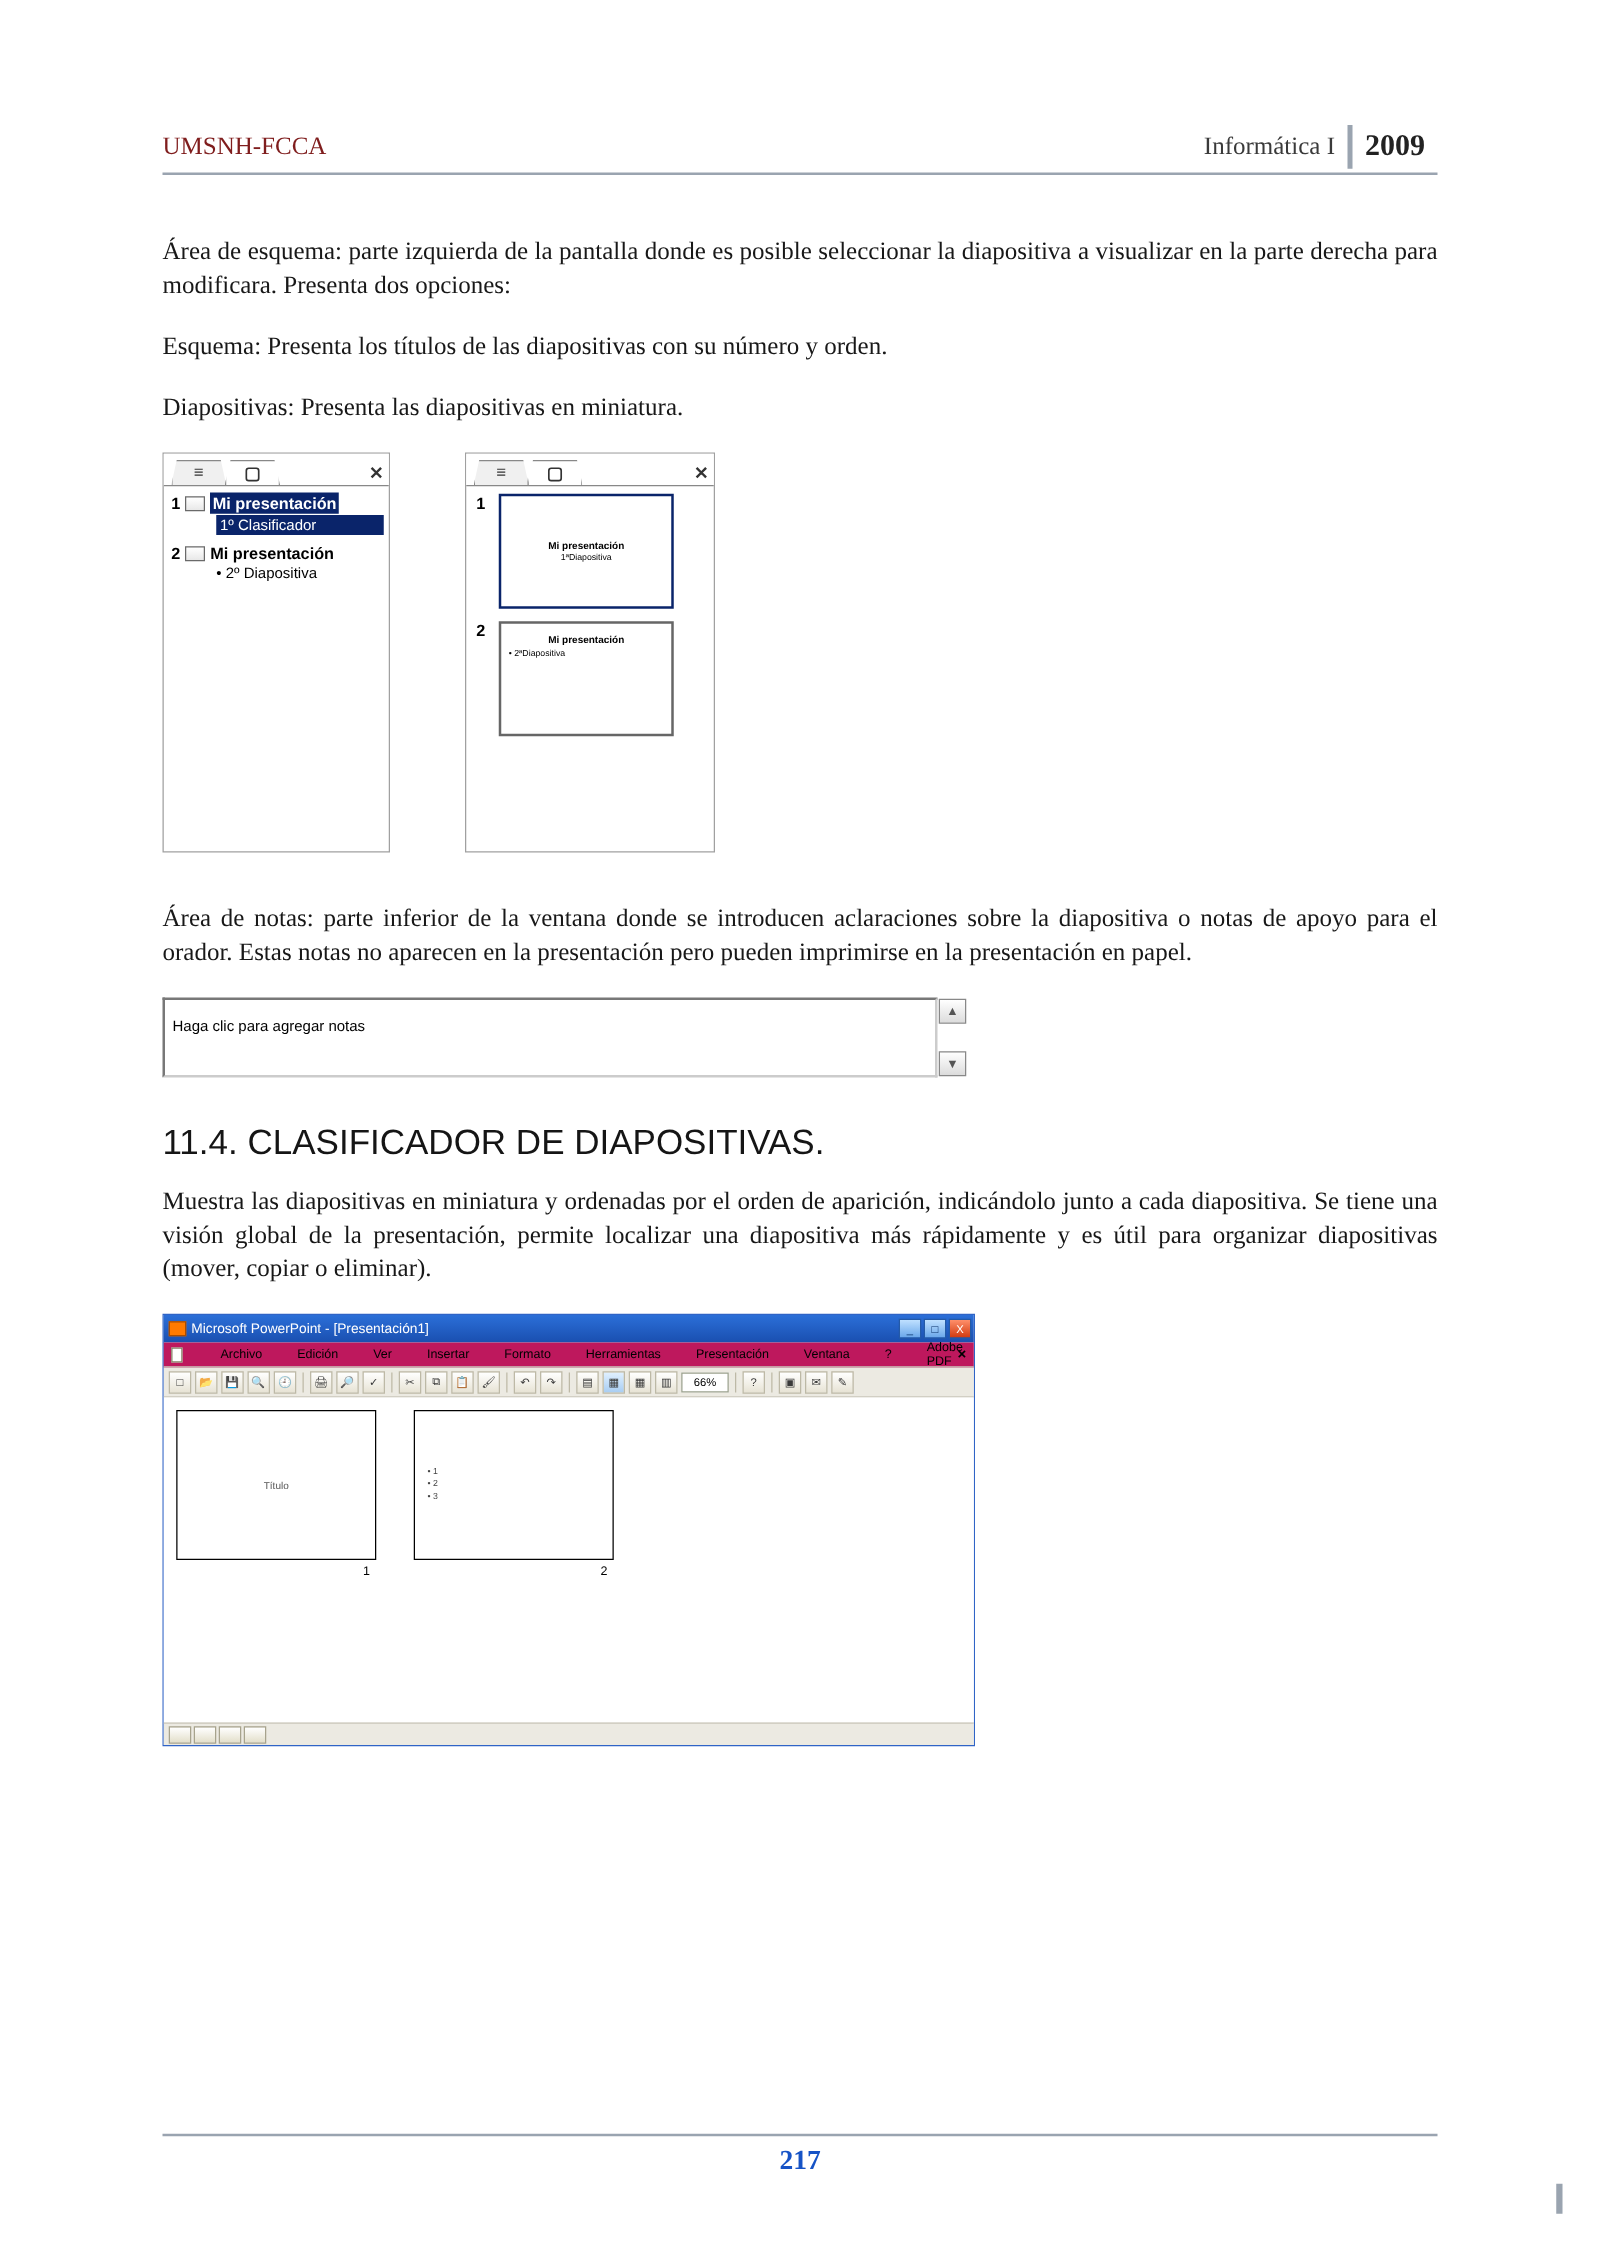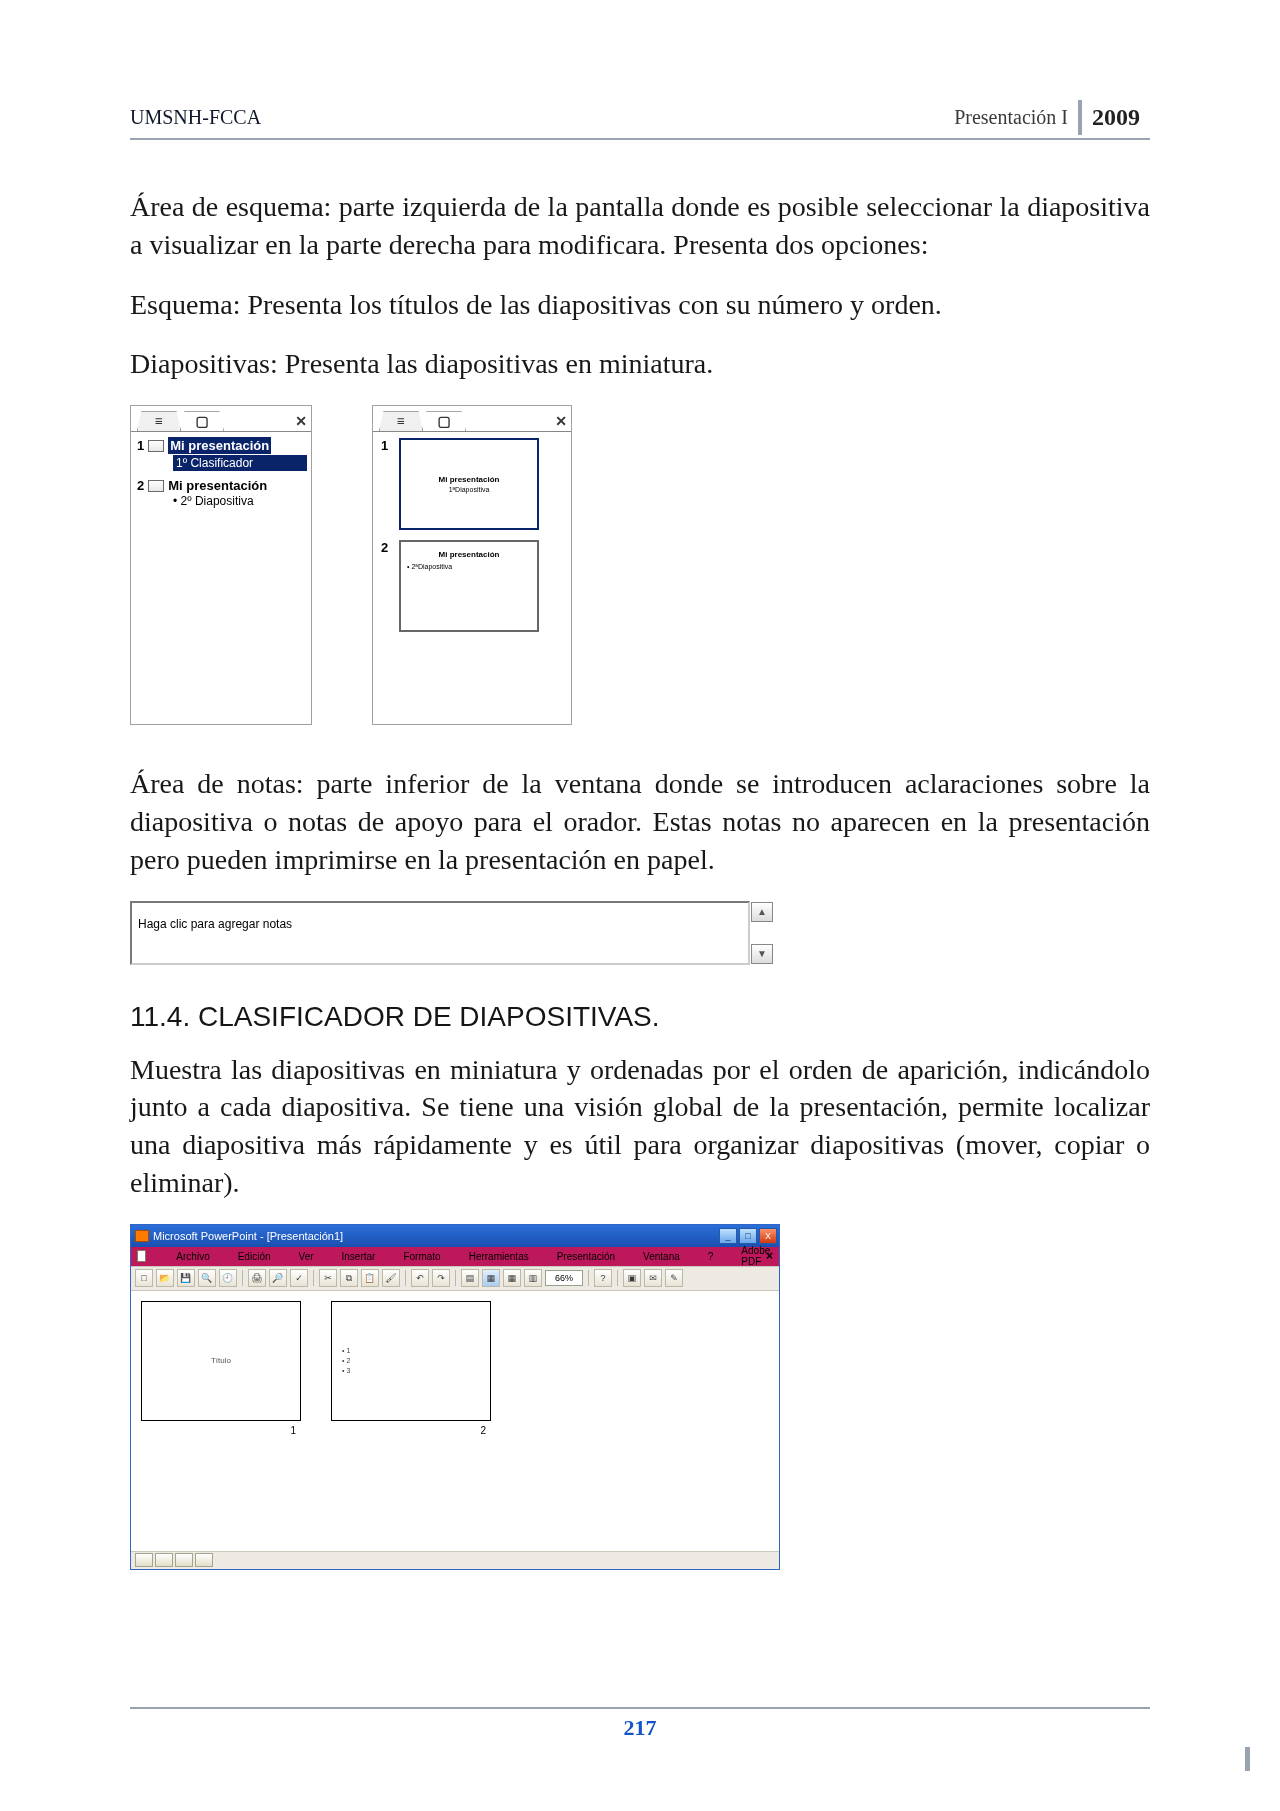--- a/index.html
+++ b/index.html
@@ -14,41 +14,41 @@
     .header {
       display: flex;
       align-items: center;
       justify-content: space-between;
       border-bottom: 2px solid #9aa4b0;
       padding-bottom: 3px;
       margin-bottom: 48px;
     }
     .header-left {
       font-size: 20px;
-      color: #0f172a;
+      color: #7f1d1d;
     }
     .header-right {
       display: flex;
       align-items: stretch;
       gap: 0;
     }
     .header-right .subject {
       font-size: 20px;
       color: #3a3a3a;
       padding: 6px 10px;
     }
     .header-right .year {
       font-size: 24px;
       font-weight: bold;
       color: #222;
       border-left: 4px solid #9aa4b0;
       padding: 4px 10px;
     }
     p.body {
-      font-size: 28px;
+      font-size: 20px;
       line-height: 1.35;
       color: #181818;
       margin-bottom: 22px;
       text-align: justify;
     }
     .figure-row {
       display: flex;
       gap: 60px;
       margin: 12px 0 40px;
     }
@@ -367,21 +367,21 @@
       height: 24px;
       background: #9aa4b0;
     }
   </style>
 </head>
 <body>
 
 <div class="header">
   <div class="header-left">UMSNH-FCCA</div>
   <div class="header-right">
-    <div class="subject">Presentación I</div>
+    <div class="subject">Informática I</div>
     <div class="year">2009</div>
   </div>
 </div>
 
 <p class="body">Área de esquema: parte izquierda de la pantalla donde es posible seleccionar la diapositiva a visualizar en la parte derecha para modificara. Presenta dos opciones:</p>
 <p class="body">Esquema: Presenta los títulos de las diapositivas con su número y orden.</p>
 <p class="body">Diapositivas: Presenta las diapositivas en miniatura.</p>
 
 <div class="figure-row">
 

